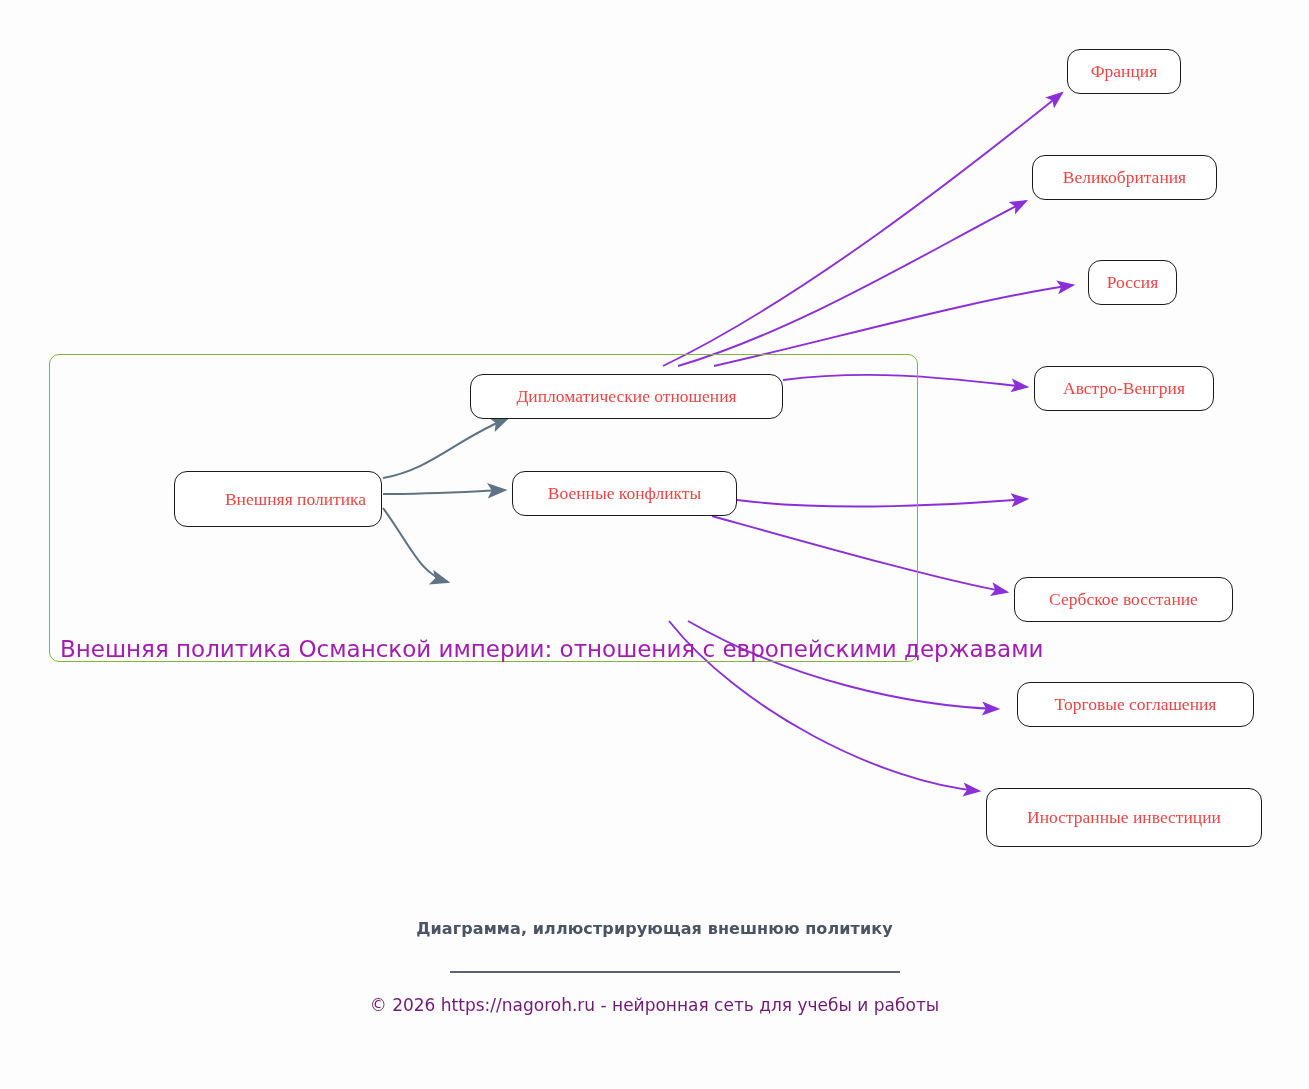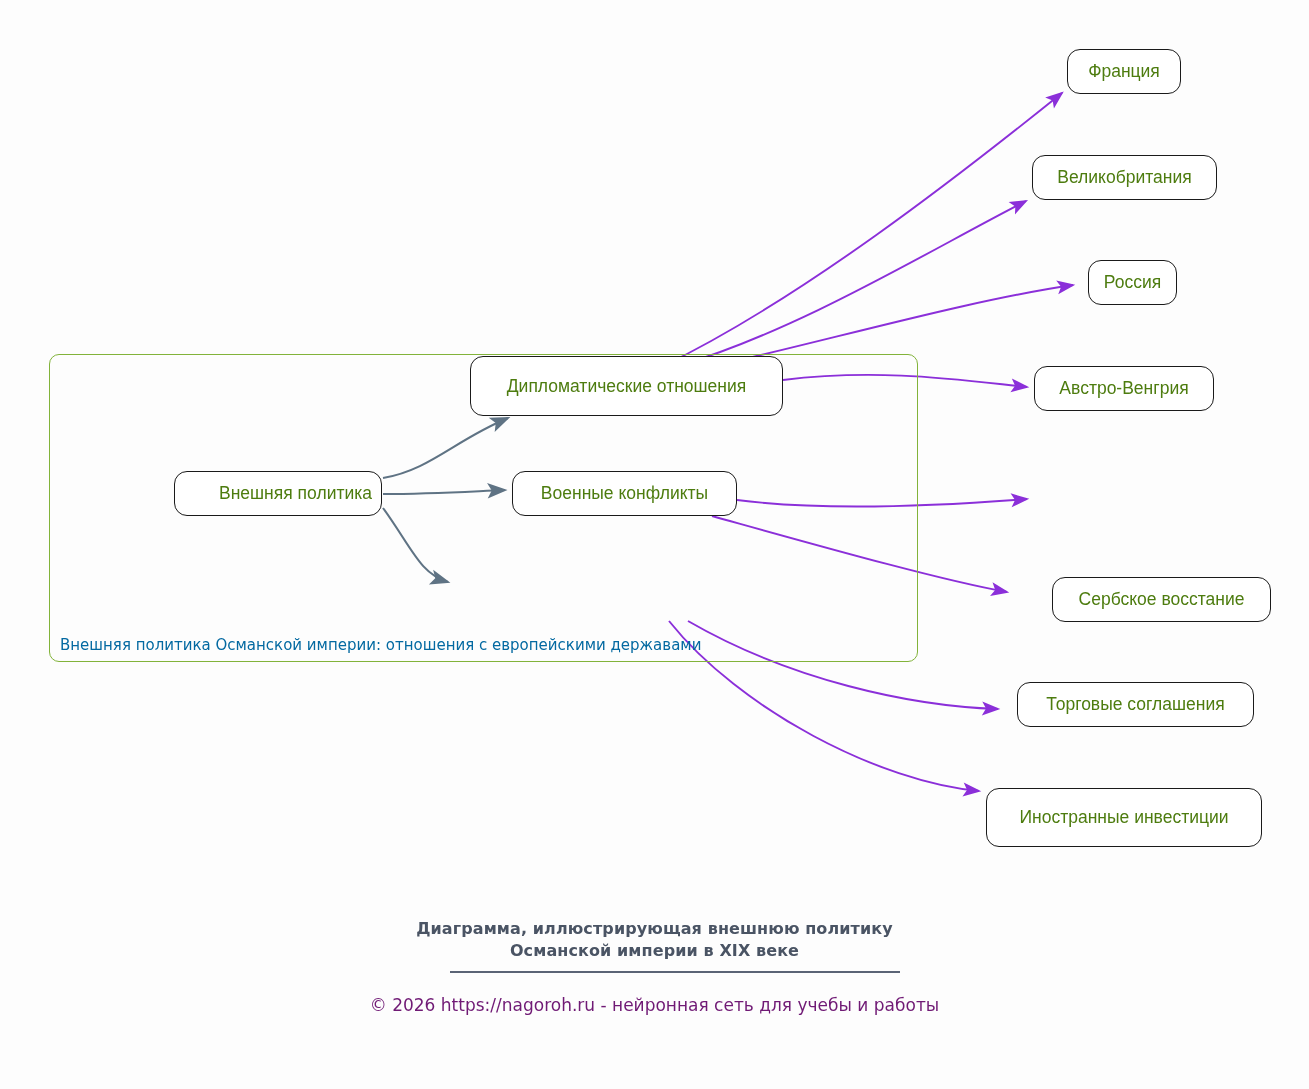--- a/index.html
+++ b/index.html
@@ -27,38 +27,38 @@
   }
   .cluster-box {
     position: absolute;
     border: 1.6px solid #82b33a;
     border-radius: 10px;
     background: transparent;
     box-sizing: border-box;
   }
   .cluster-label {
     position: absolute;
-    font-size: 15px;
-    color: #0369a1;
+    font-size: 23px;
+    color: #a21caf;
     white-space: nowrap;
     font-family: "DejaVu Sans", "Liberation Sans", sans-serif;
   }
   .node {
     position: absolute;
     box-sizing: border-box;
     border: 1.9px solid #1a1a1a;
     border-radius: 13px;
     background: #ffffff;
     display: flex;
     align-items: center;
     justify-content: center;
-    color: #4d7c0f;
+    color: #ef4444;
     font-size: 17.5px;
     white-space: nowrap;
-    font-family: Liberation Sans, sans-serif;
+    font-family: Liberation Serif, serif;
   }
   .footer {
     position: absolute;
     left: 0;
     width: 1309px;
     text-align: center;
   }
   .footer-title {
     font-size: 16px;
     font-weight: bold;
@@ -107,25 +107,25 @@
       <path d="M 712 516 C 820 546 940 580 1007 592" fill="none" stroke="#8b2fd9" stroke-width="1.9" marker-end="url(#arrow-purple)"></path>
 
       <path d="M 688 621 C 790 680 910 706 998 709" fill="none" stroke="#8b2fd9" stroke-width="1.9" marker-end="url(#arrow-purple)"></path>
       <path d="M 669 621 C 740 710 880 782 979 791" fill="none" stroke="#8b2fd9" stroke-width="1.9" marker-end="url(#arrow-purple)"></path>
     </g>
   </svg>
 
   <div class="cluster-box" style="left:49px; top:354px; width:869px; height:308px;"></div>
   <div class="cluster-label" style="left:60px; top:636px;">Внешняя политика Османской империи: отношения с европейскими державами</div>
 
-  <div class="node" style="left:174px; top:471px; width:208px; height:45px;padding-left:35px;">
+  <div class="node" style="left:174px; top:471px; width:208px; height:56px;padding-left:35px;">
     <span>Внешняя политика</span>
   </div>
 
-  <div class="node" style="left:470px; top:356px; width:313px; height:60px;">
+  <div class="node" style="left:470px; top:374px; width:313px; height:45px;">
     <span>Дипломатические отношения</span>
   </div>
 
   <div class="node" style="left:512px; top:471px; width:225px; height:45px;">
     <span>Военные конфликты</span>
   </div>
 
 
   <div class="node" style="left:1067px; top:49px; width:114px; height:45px;">
     <span>Франция</span>
@@ -137,34 +137,33 @@
 
   <div class="node" style="left:1079px; top:260px; width:89px; height:45px;margin-left:9px;">
     <span>Россия</span>
   </div>
 
   <div class="node" style="left:1034px; top:366px; width:180px; height:45px;">
     <span>Австро-Венгрия</span>
   </div>
 
 
-  <div class="node" style="left:1052px; top:577px; width:219px; height:45px;">
+  <div class="node" style="left:1014px; top:577px; width:219px; height:45px;">
     <span>Сербское восстание</span>
   </div>
 
   <div class="node" style="left:1005px; top:682px; width:237px; height:45px;margin-left:12px;">
     <span>Торговые соглашения</span>
   </div>
 
   <div class="node" style="left:986px; top:788px; width:276px; height:59px;">
     <span>Иностранные инвестиции</span>
   </div>
 
   <div class="footer footer-title" style="top:918px;">
     <div>Диаграмма, иллюстрирующая внешнюю политику</div>
-    <div>Османской империи в XIX веке</div>
   </div>
 
   <div class="footer-rule" style="left:450px; top:971px; width:450px;"></div>
 
   <div class="footer footer-credit" style="top:995px;">© 2026 https://nagoroh.ru - нейронная сеть для учебы и работы</div>
 
 </div>
 
 </body></html>

